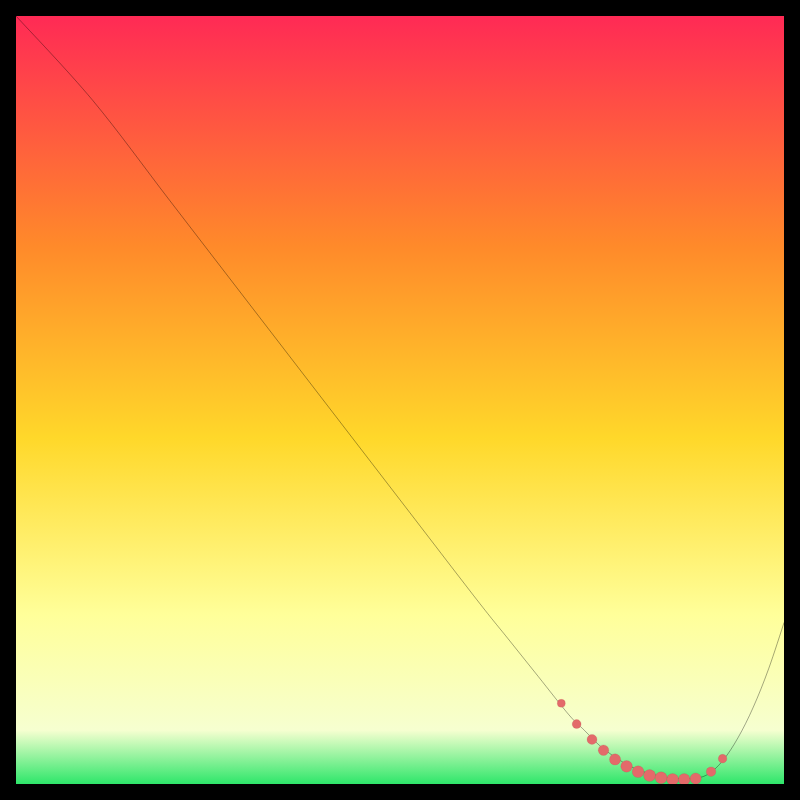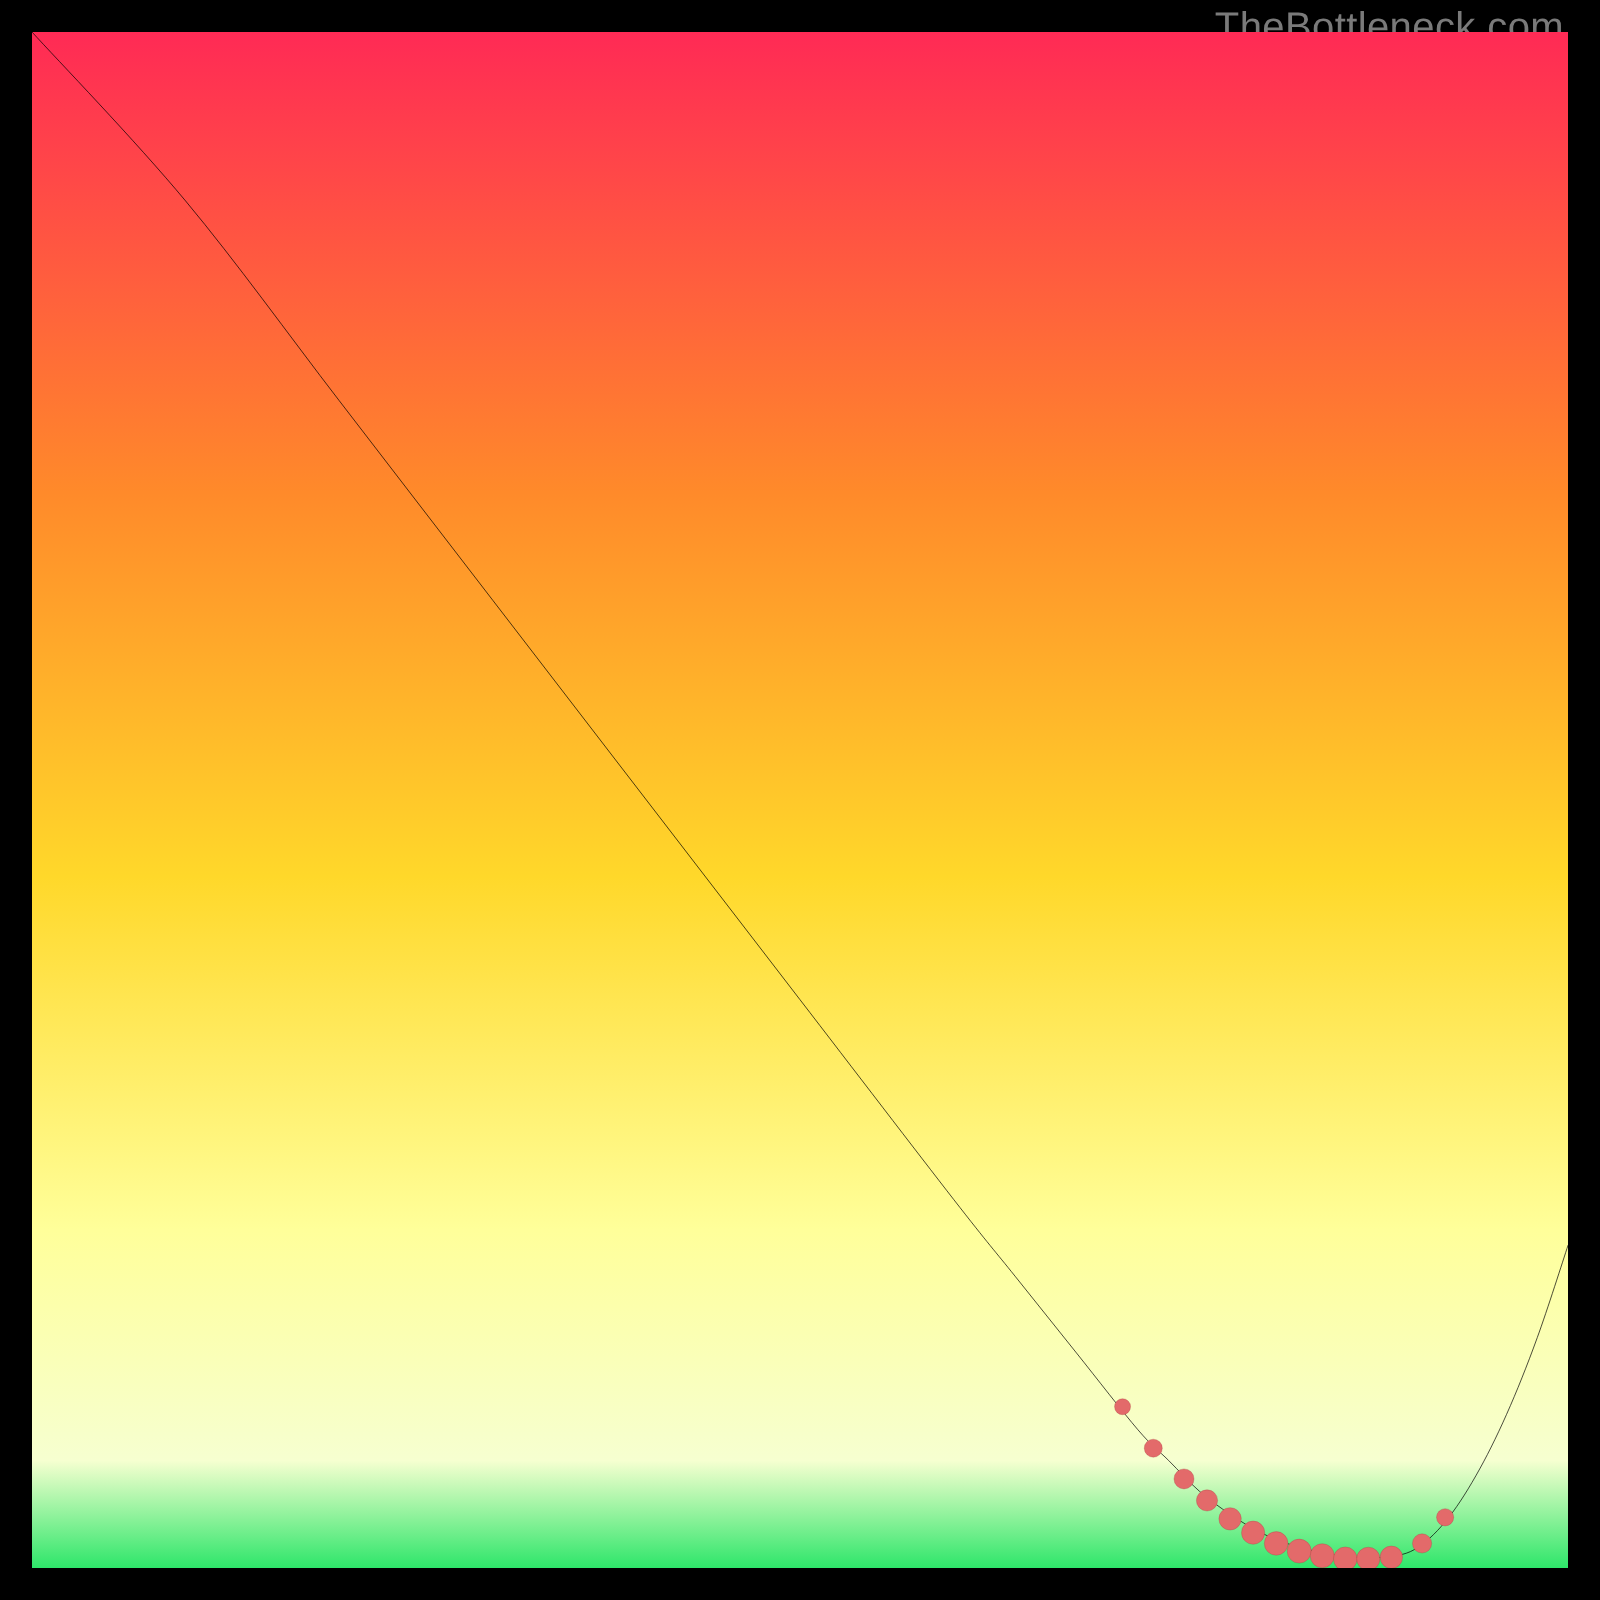--- a/index.html
+++ b/index.html
@@ -31,21 +31,20 @@
     font-size: 20px;
     letter-spacing: 0.2px;
     font-family: Arial, Helvetica, sans-serif;
   }
   svg { display: block; }
 </style>
 </head>
 <body>
 <div class="wrap">
 
-  <div class="attribution">TheBottleneck.com</div>
 
   <svg class="plot" viewBox="0 0 100 100" preserveAspectRatio="none">
     <defs>
       <linearGradient id="bgGrad" x1="0" y1="0" x2="0" y2="1">
         <stop id="g0" offset="0%" stop-color="#ff2a55"></stop>
         <stop id="g1" offset="30%" stop-color="#ff8a2a"></stop>
         <stop id="g2" offset="55%" stop-color="#ffd82a"></stop>
         <stop id="g3" offset="78%" stop-color="#ffff9a"></stop>
         <stop id="g4" offset="93%" stop-color="#f6ffd0"></stop>
         <stop id="g5" offset="100%" stop-color="#2ee66a"></stop>

